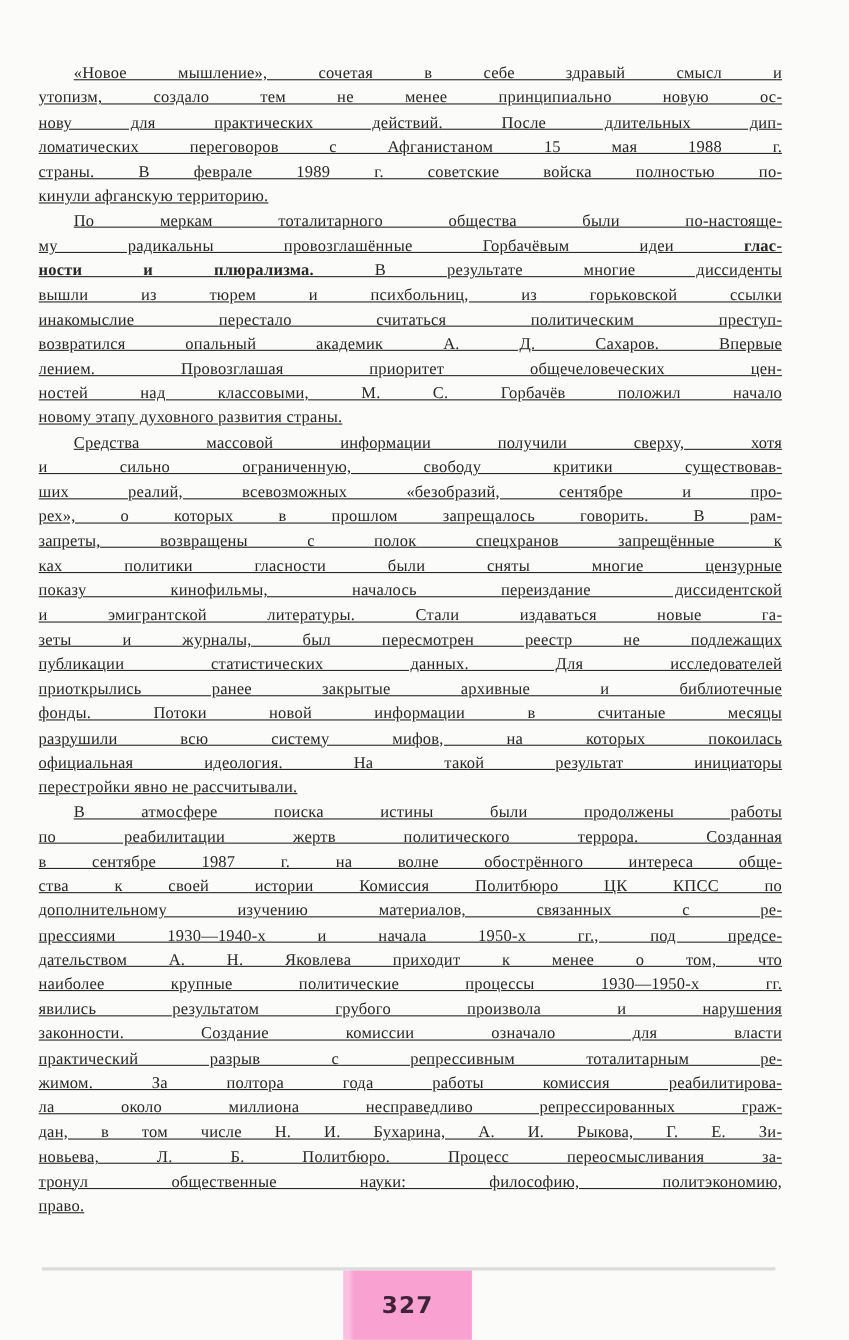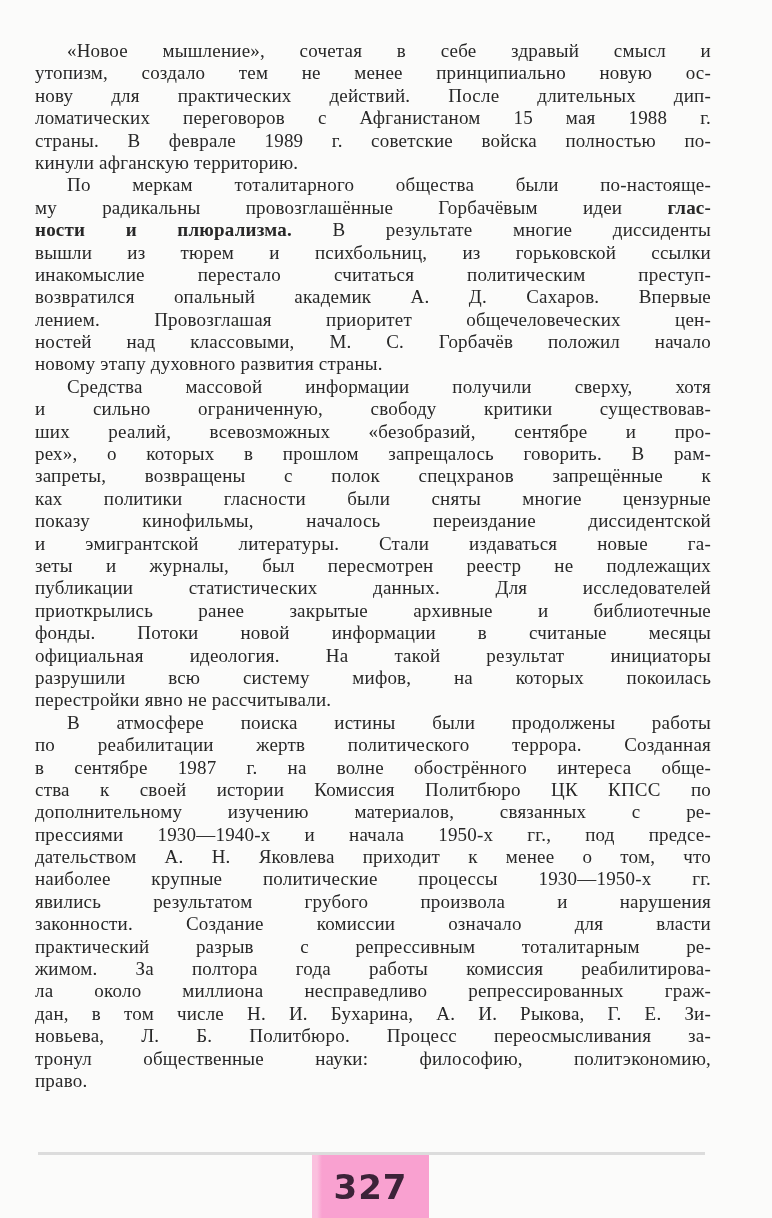--- a/index.html
+++ b/index.html
@@ -15,25 +15,26 @@
   }
   .page {
     position: relative;
     width: 772px;
     height: 1218px;
     background: var(--bg, #fbfbfa);
   }
   .text-block {
     position: absolute;
     left: 35px;
-    top: 40px;
+    top: 56px;
     width: 676px;
     color: var(--ink, #282828);
-    font-size: 19px;
+    font-size: 15px;
     letter-spacing: 0.2px;
+    text-decoration: underline;
   }
   .paragraph {
     margin: 0;
   }
   .line {
     height: 22.4px;
     line-height: 22.4px;
     text-align: justify;
     text-align-last: justify;
     overflow: hidden;
@@ -63,21 +64,21 @@
     width: 117px;
     height: 63px;
     background: linear-gradient(90deg, var(--pink-light, #fbc0de) 0px, var(--pink-light, #fbc0de) 5px, var(--pink, #f9a1d0) 10px);
     display: flex;
     align-items: center;
     justify-content: center;
   }
   .page-number {
     font-family: "DejaVu Sans", sans-serif;
     font-weight: 700;
-    font-size: 34px;
+    font-size: 21px;
     letter-spacing: 1px;
     color: var(--num, #3c2338);
   }
 </style>
 </head>
 <body style="--bg: #fbfbfa; --ink: #282828; --pink: #f9a1d0; --pink-light: #fbc0de; --num: #3c2338; --rule: #dcdcdc;">
 
 <div class="page">
   <main class="text-block">
       <div class="paragraph">
@@ -105,22 +106,22 @@
         <div class="line"><span>ших реалий, всевозможных «безобразий, сентябре и про-</span></div>
         <div class="line"><span>рех», о которых в прошлом запрещалось говорить. В рам-</span></div>
         <div class="line"><span>запреты, возвращены с полок спецхранов запрещённые к</span></div>
         <div class="line"><span>ках политики гласности были сняты многие цензурные</span></div>
         <div class="line"><span>показу кинофильмы, началось переиздание диссидентской</span></div>
         <div class="line"><span>и эмигрантской литературы. Стали издаваться новые га-</span></div>
         <div class="line"><span>зеты и журналы, был пересмотрен реестр не подлежащих</span></div>
         <div class="line"><span>публикации статистических данных. Для исследователей</span></div>
         <div class="line"><span>приоткрылись ранее закрытые архивные и библиотечные</span></div>
         <div class="line"><span>фонды. Потоки новой информации в считаные месяцы</span></div>
+        <div class="line"><span>разрушили всю систему мифов, на которых покоилась</span></div>
         <div class="line"><span>официальная идеология. На такой результат инициаторы</span></div>
-        <div class="line"><span>разрушили всю систему мифов, на которых покоилась</span></div>
         <div class="line last"><span>перестройки явно не рассчитывали.</span></div>
       </div>
       <div class="paragraph">
         <div class="line first"><span>В атмосфере поиска истины были продолжены работы</span></div>
         <div class="line"><span>по реабилитации жертв политического террора. Созданная</span></div>
         <div class="line"><span>в сентябре 1987 г. на волне обострённого интереса обще-</span></div>
         <div class="line"><span>ства к своей истории Комиссия Политбюро ЦК КПСС по</span></div>
         <div class="line"><span>дополнительному изучению материалов, связанных с ре-</span></div>
         <div class="line"><span>прессиями 1930—1940-х и начала 1950-х гг., под предсе-</span></div>
         <div class="line"><span>дательством А. Н. Яковлева приходит к менее о том, что</span></div>

